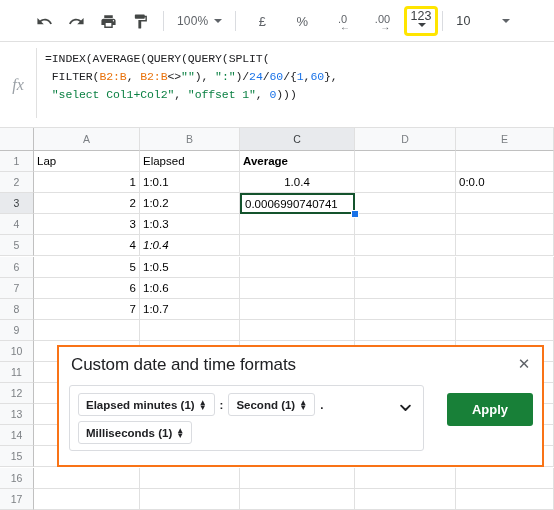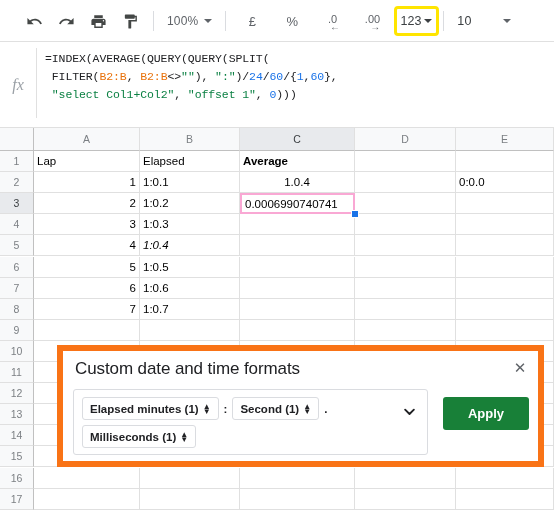--- a/index.html
+++ b/index.html
@@ -8,21 +8,21 @@
     background:#fff;
     font-family:"Liberation Sans","DejaVu Sans",sans-serif;
     -webkit-font-smoothing:antialiased;
   }
   #app{position:relative;width:554px;height:510px;}
 
   
   .toolbar{
     position:absolute;left:0;top:0;width:554px;height:42px;
     background:#fff;display:flex;align-items:center;
-    box-sizing:border-box;padding-left:18px;
+    box-sizing:border-box;padding-left:28px;
   }
   .tb-btn{
     display:flex;align-items:center;justify-content:center;
     height:28px;min-width:26px;padding:0 3px;
     color:#444746;font-size:13px;cursor:pointer;
     position:relative;
   }
   .tb-sep{width:1px;height:20px;background:#dadce0;margin:0 7px;}
   .tb-text{color:#5f6368;font-size:12px;letter-spacing:.2px;}
   .caret{
@@ -31,20 +31,21 @@
     border-top:4px solid #5f6368;
   }
   .tb-zoom{display:flex;align-items:center;padding:0 6px;cursor:pointer;}
   .tb-ico svg{display:block;}
   .dec-ico{font-size:11px;color:#5f6368;position:relative;line-height:1;padding-bottom:4px;}
   .dec-arrow{position:absolute;left:2px;bottom:-3px;font-size:10px;}
   .dec-arrow.right{left:auto;right:0;}
   .highlight-box{
     outline:3px solid #ffe500;
     border-radius:1px;
+    flex-direction:column;
   }
   .num123{
     display:flex;align-items:center;height:24px;padding:0 4px;cursor:pointer;
     font-size:12.5px;color:#3c4043;
   }
   .font-name{
     width:108px;display:flex;align-items:center;justify-content:space-between;
     padding:0 6px;height:26px;cursor:pointer;
   }
   .font-size{
@@ -100,33 +101,33 @@
     position:absolute;box-sizing:border-box;
     border-right:1px solid #e0e0e0;border-bottom:1px solid #e0e0e0;
     font-size:11.5px;color:#000;
     display:flex;align-items:center;padding:0 3px;
     overflow:hidden;white-space:nowrap;
   }
   .cell.r{justify-content:flex-end;}
   .cell.c{justify-content:center;}
   .selcell{
     position:absolute;box-sizing:border-box;
-    border:2px solid #f9a8d4;z-index:5;background:#fff;
+    border:2px solid #14532d;z-index:5;background:#fff;
     display:flex;align-items:center;padding:0 3px;
     font-size:11.5px;color:#000;white-space:nowrap;
   }
   .fillhandle{
     position:absolute;width:6px;height:6px;background:#1a73e8;
     border:1px solid #fff;box-sizing:content-box;z-index:6;
   }
 
   
   .dlg-wrap{
     position:absolute;left:57px;top:345px;width:487px;height:122px;
-    border:6px solid #f97316;box-sizing:border-box;z-index:20;background:#4d7c0f;
+    border:2px solid #f97316;box-sizing:border-box;z-index:20;background:#4d7c0f;
   }
   .dlg{
     position:relative;width:100%;height:100%;box-sizing:border-box;
     background:#fff;padding:6px 10px 8px 10px;
   }
   .dlg-title{
     font-size:17px;color:#202124;font-weight:400;letter-spacing:-.1px;
     line-height:24px;padding-left:2px;
   }
   .dlg-close{

